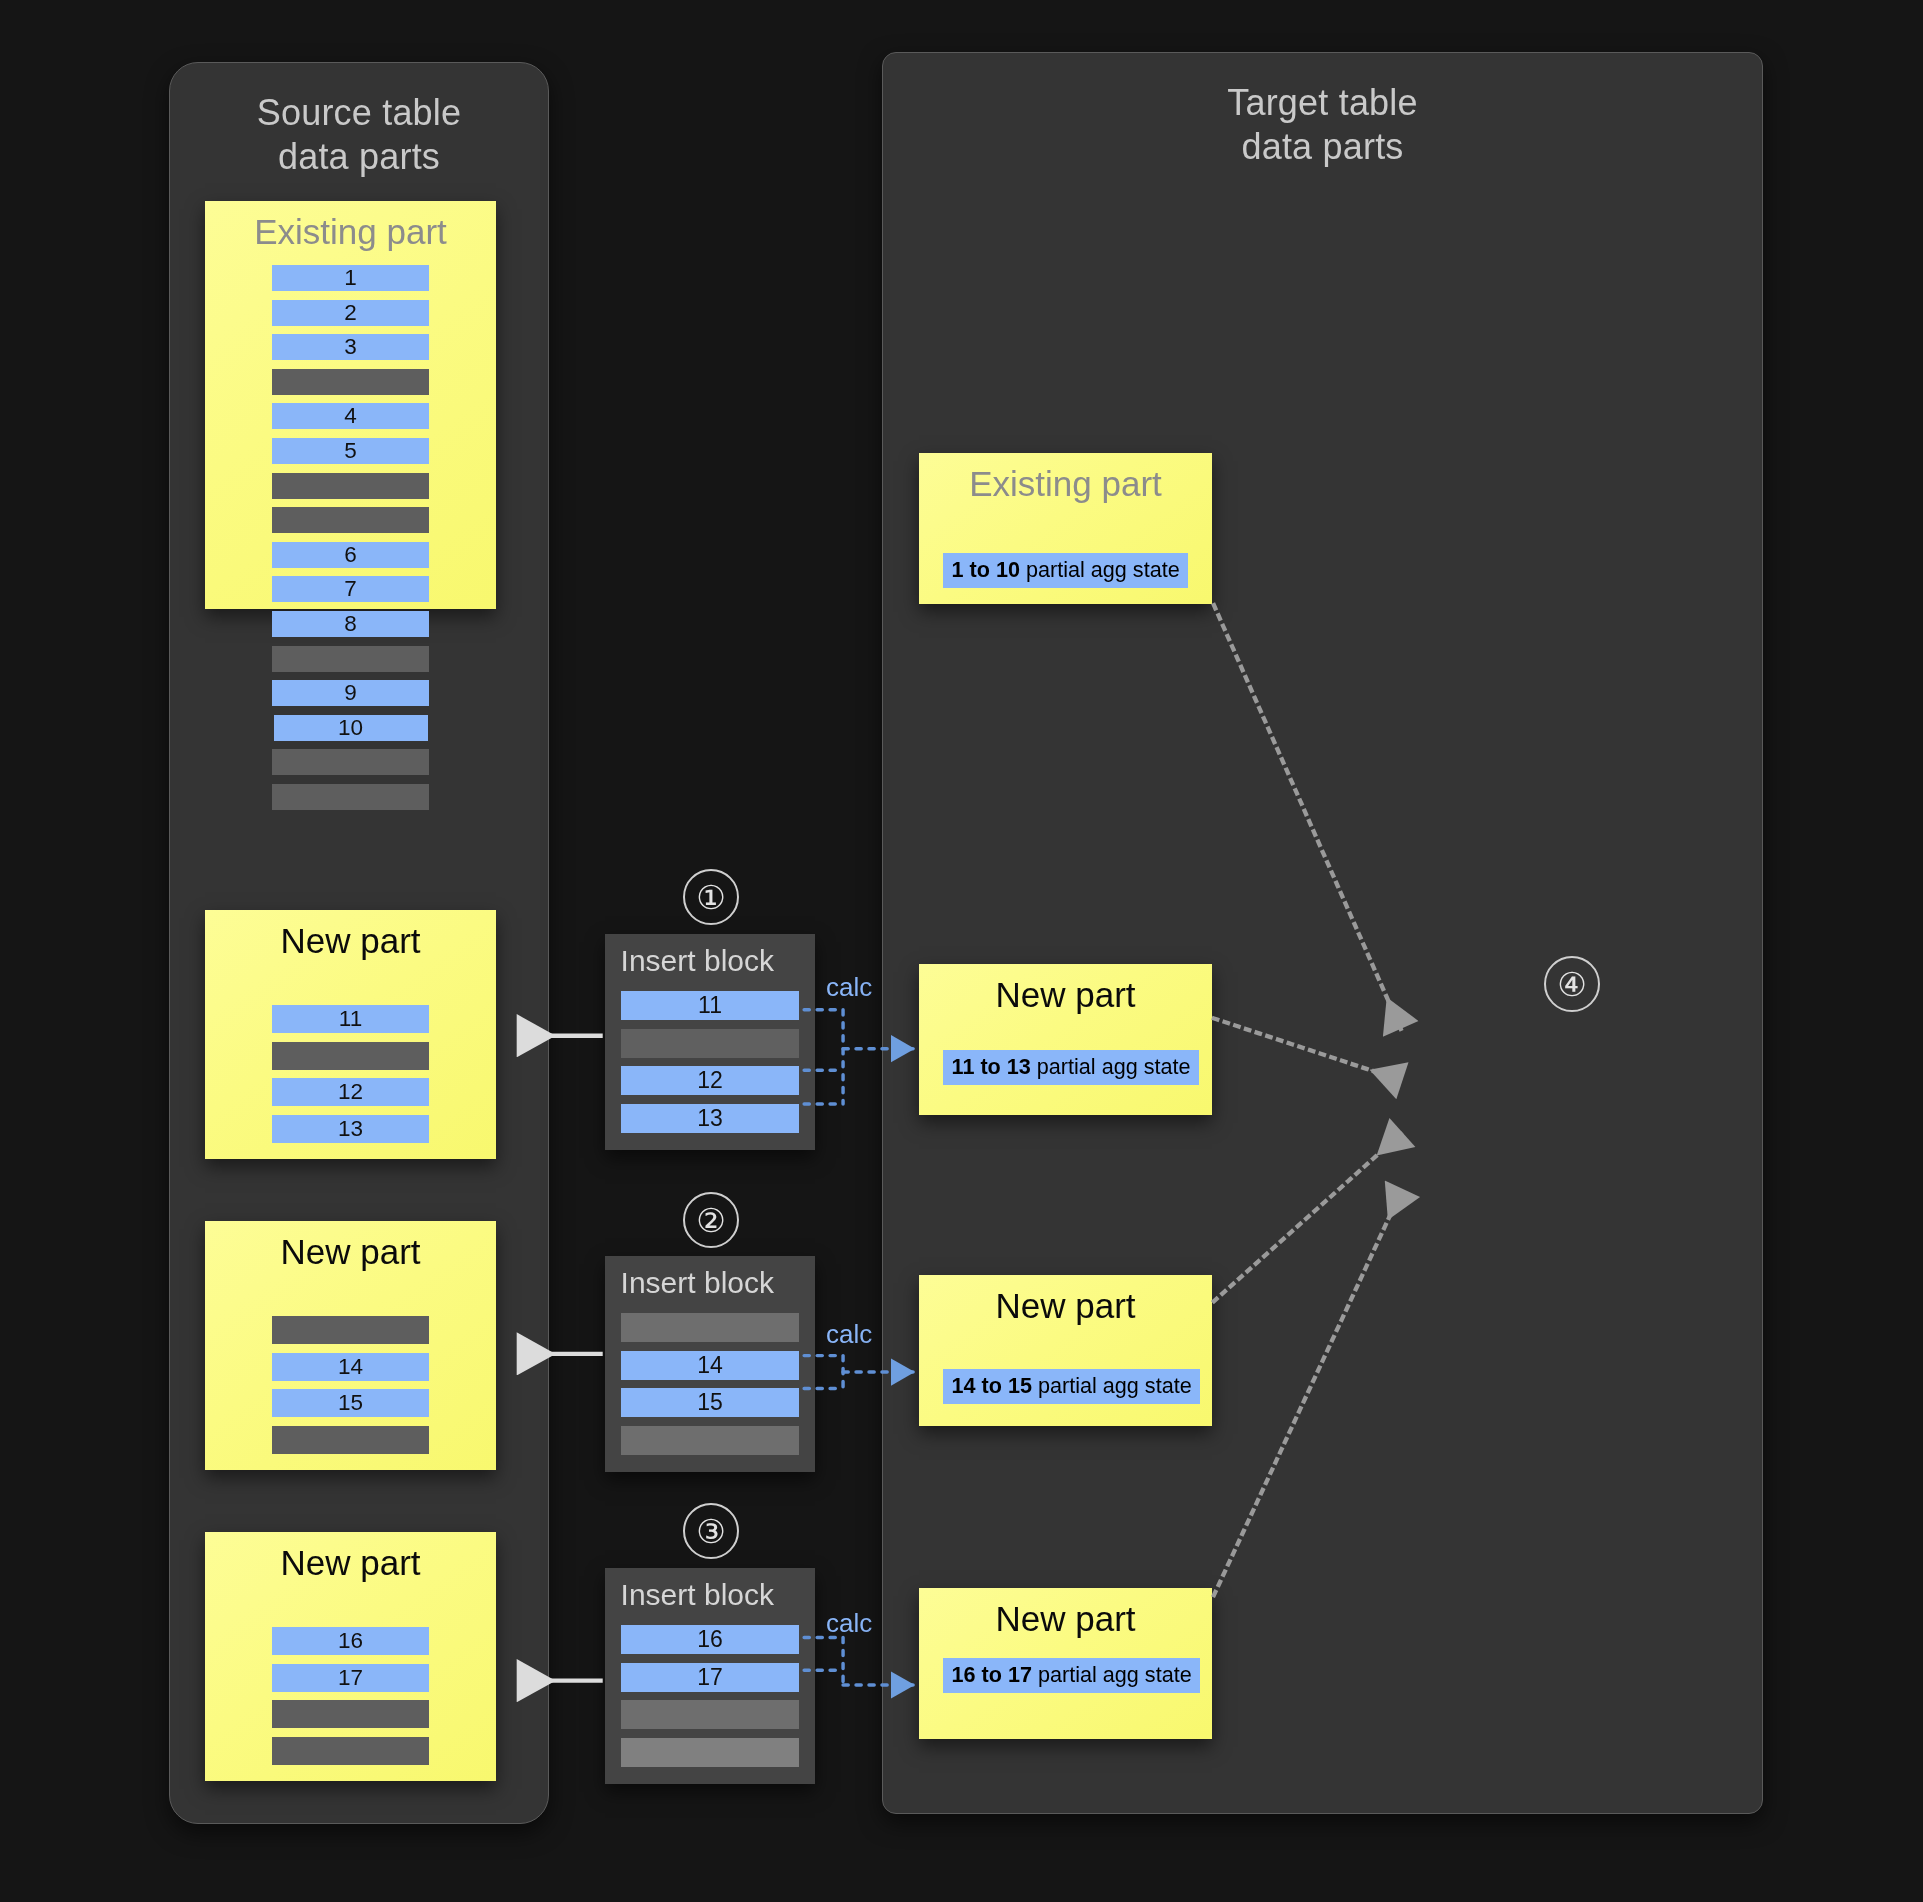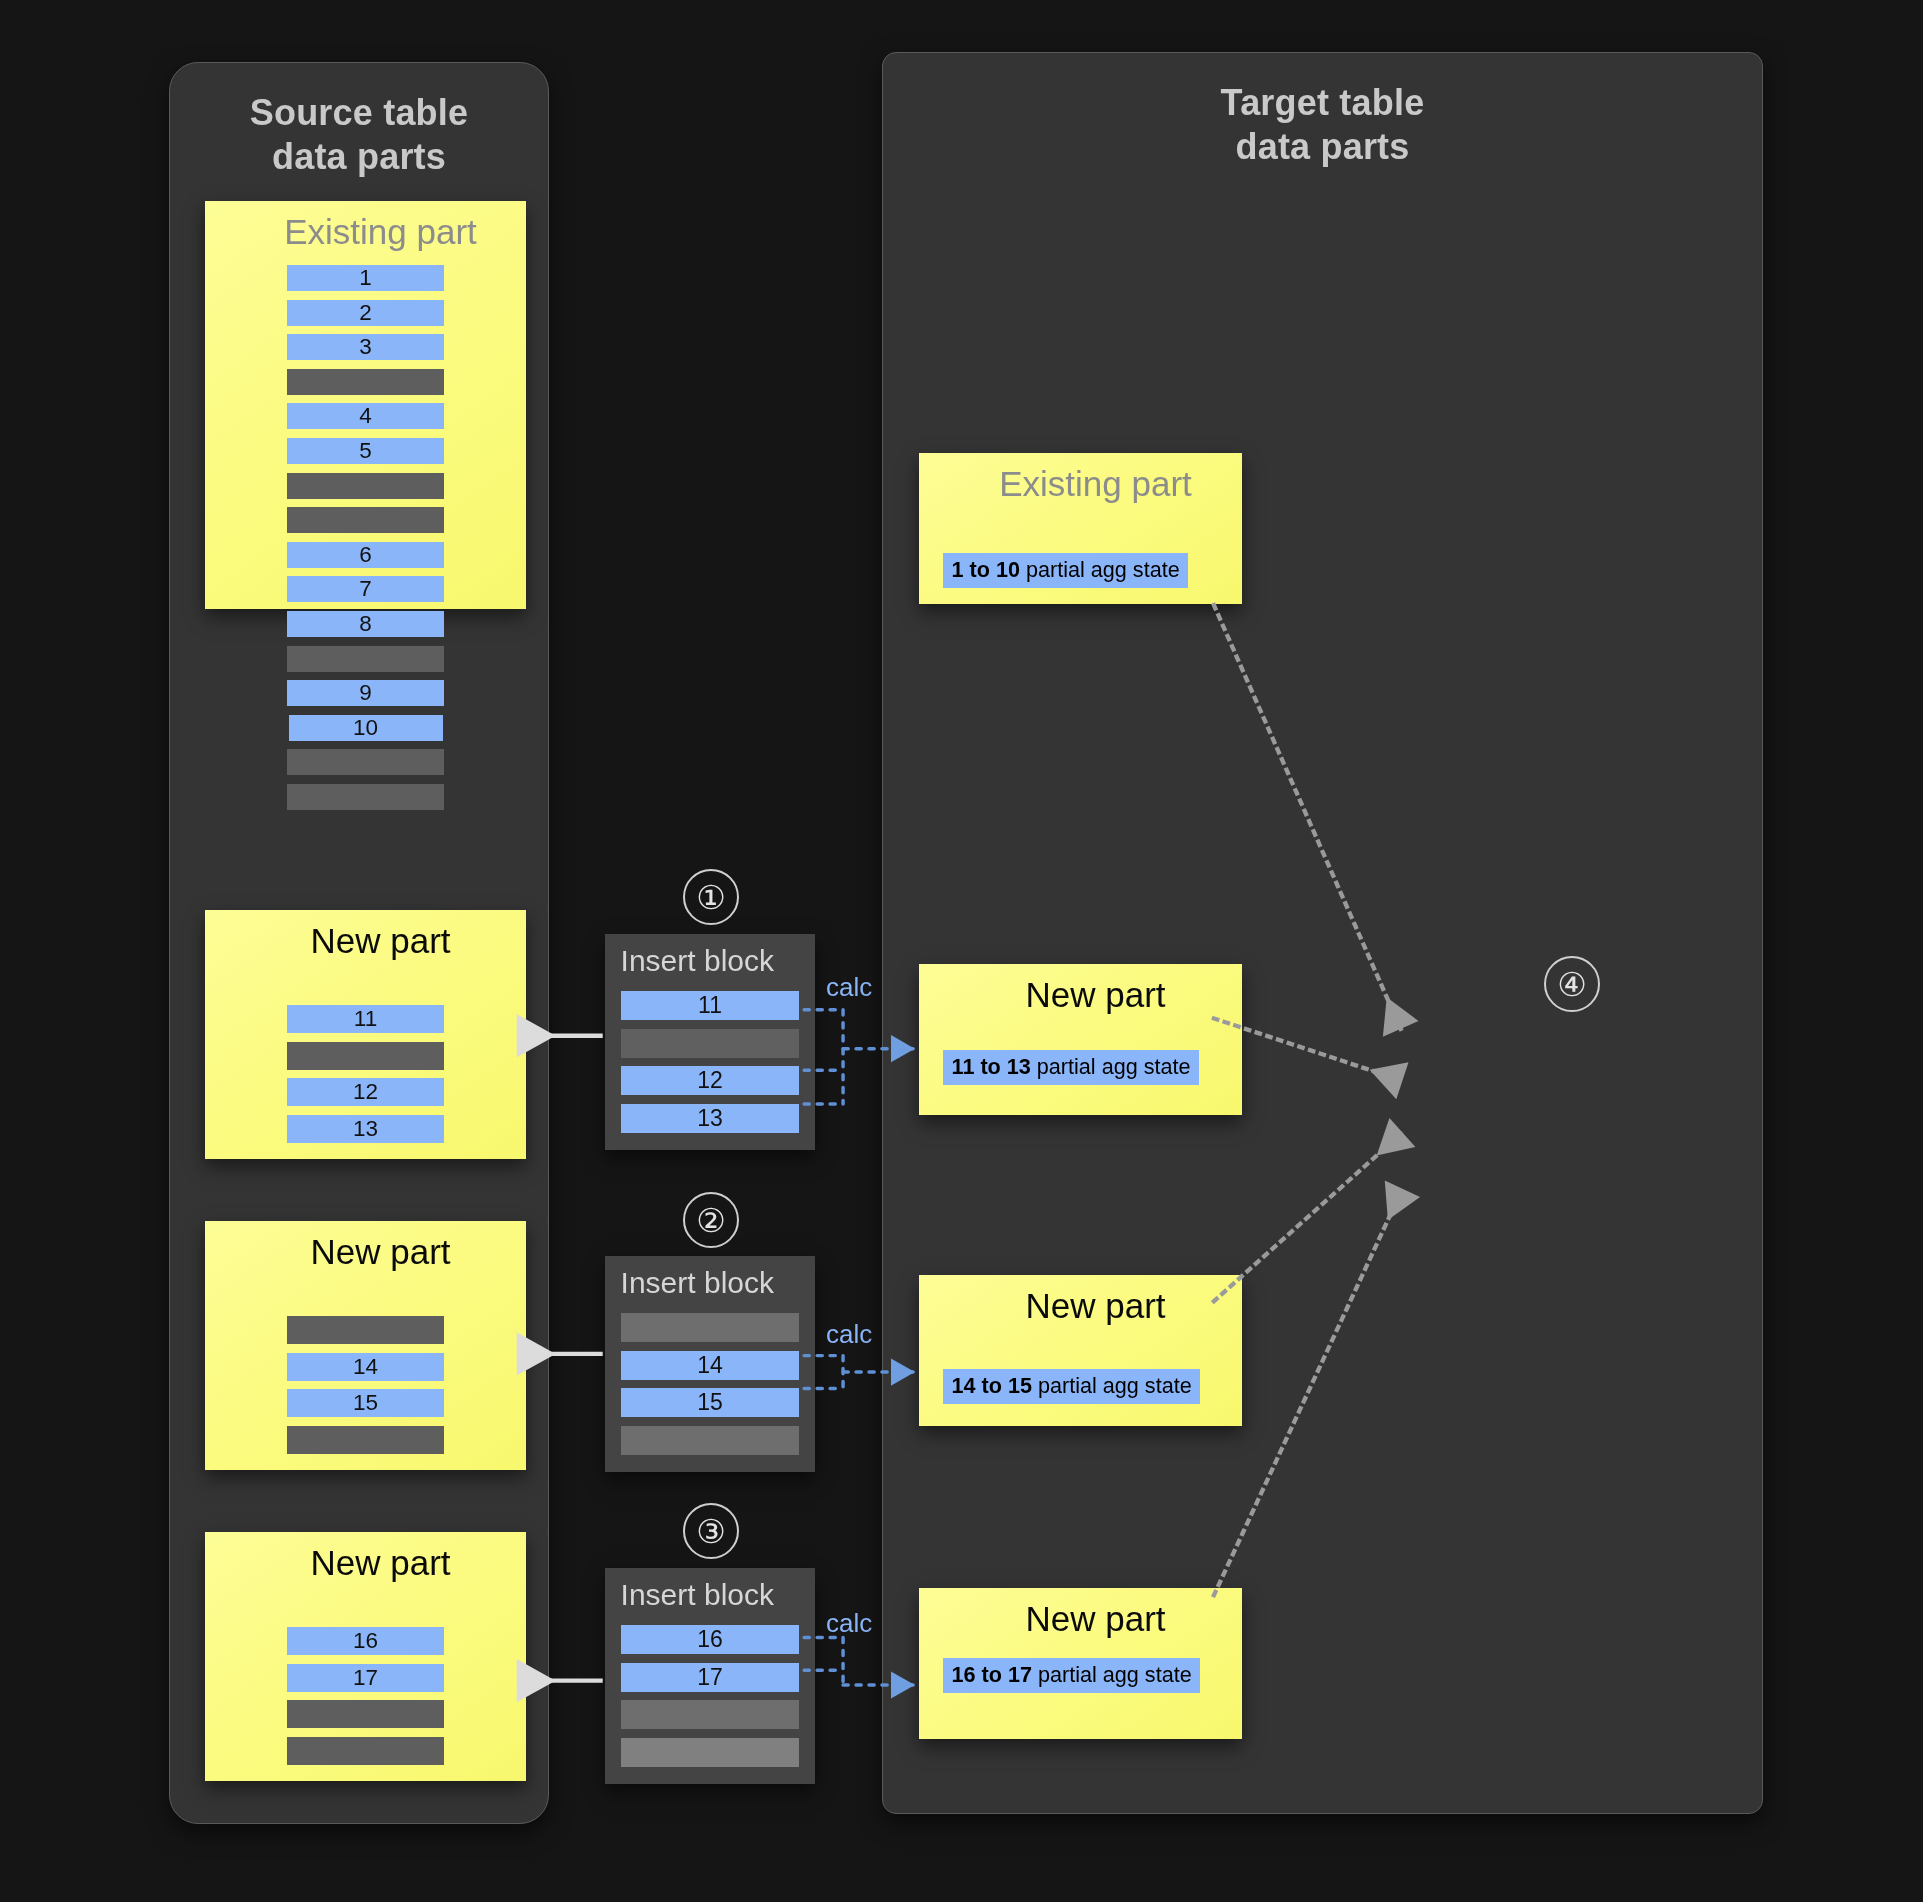--- a/index.html
+++ b/index.html
@@ -17,29 +17,28 @@
     border:1.7px solid #5a5a5a;
     border-radius:29px;
     box-shadow:0 8.6px 22.5px rgba(0,0,0,.55);
   }
   #source-panel{left:169px;top:62px;width:378px;height:1760px;}
   #target-panel{left:882px;top:52px;width:879px;height:1760px;border-radius:14px;}
 
   .panel-title{
     position:absolute;left:0;right:0;top:28px;
     text-align:center;color:#c9c9c9;font-size:36px;line-height:1.22;
-    font-weight:700;letter-spacing:0.2px;white-space:pre-line;
+    font-weight:400;letter-spacing:0.2px;white-space:pre-line;
   }
 
   
   .part{
     position:absolute;
     background:linear-gradient(145deg,#fdfd96 0%,#fbfb82 45%,#f8f86e 100%);
     box-shadow:0 7.8px 17.3px rgba(0,0,0,.5);
-    padding-left:30px;
   }
   .part .part-title{
     text-align:center;font-size:35px;line-height:1.1;margin-top:12px;
   }
   .part-title.muted{color:#8c8c8c;}
   .part-title.dark{color:#0b0b0b;}
 
   
   .rows{position:absolute;left:0;right:0;}
   .row{

